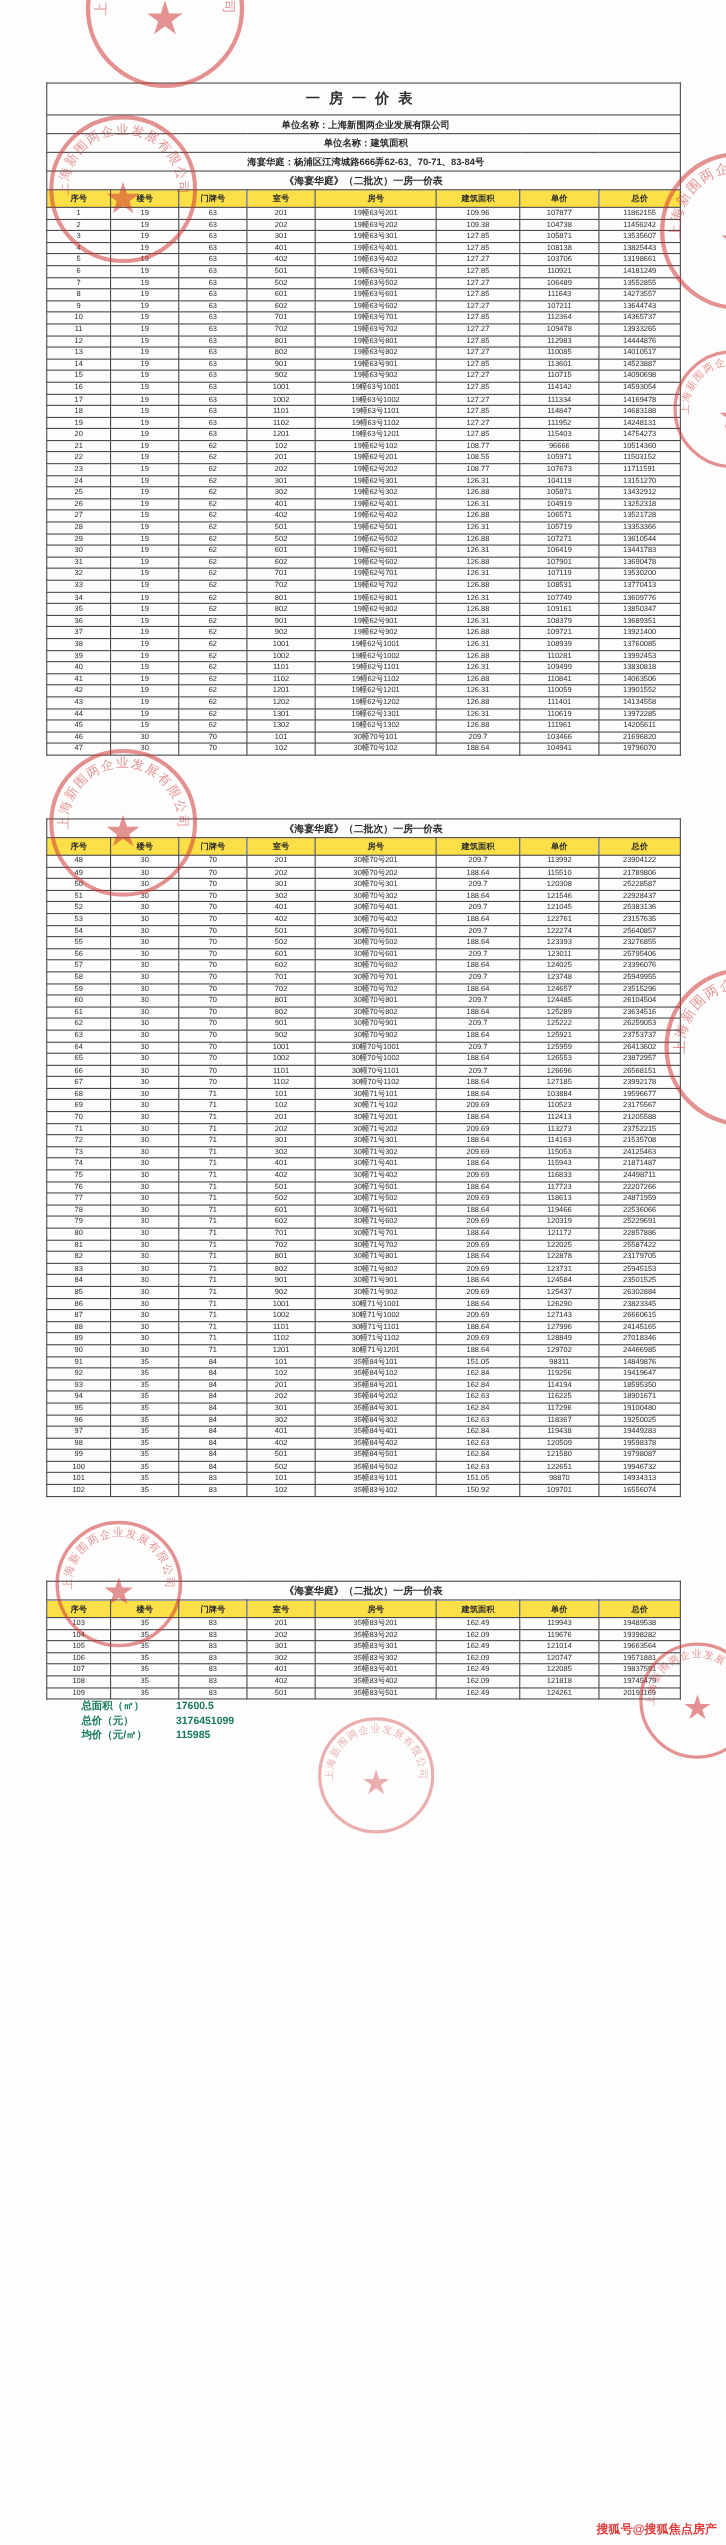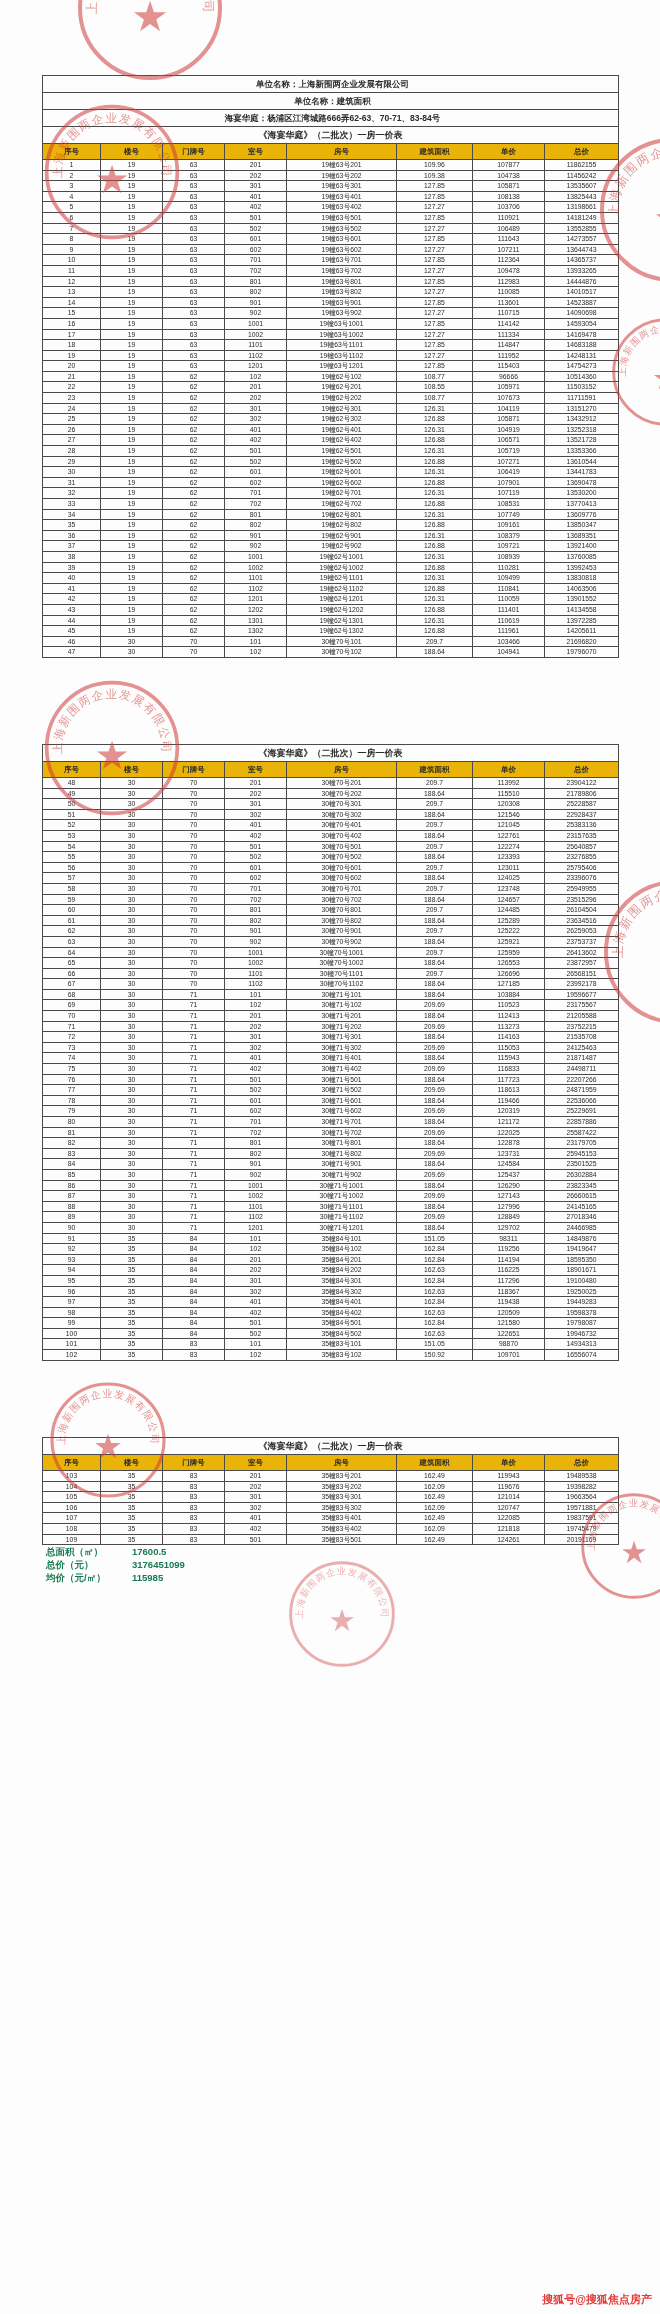--- a/index.html
+++ b/index.html
@@ -10,44 +10,47 @@
   }
   .block{position:absolute;left:42px;width:576px;}
   table{border-collapse:collapse;width:576px;table-layout:fixed;}
   td,th{
     border:1px solid #4a4a4a;font-size:6.8px;line-height:9.6px;height:9.6px;
     text-align:center;padding:0 1px;white-space:nowrap;overflow:hidden;color:#2b2b2b;
   }
   .title-cell{font-size:13px;font-weight:bold;height:28px;line-height:28px;letter-spacing:8px;}
   .info-cell{font-size:8.5px;font-weight:600;height:16px;line-height:16px;text-align:center;padding-left:5px;}
   .subtitle-cell{font-size:9px;font-weight:bold;height:16px;line-height:16px;font-family:Liberation Serif, serif;}
-  tr.cols th{font-size:7.5px;font-weight:bold;height:15px;line-height:15px;background:#eab308;}
+  tr.cols th{font-size:7.5px;font-weight:bold;height:15px;line-height:15px;background:#fde047;}
   .summary{position:absolute;left:46px;top:1545px;color:#157a52;font-weight:bold;font-size:9.5px;}
   .sum-line{height:13px;line-height:13px;}
-  .sum-line .lab{display:inline-block;min-width:86px;}
+  .sum-line .lab{display:inline-block;min-width:86px;margin-left:28px;}
   .note{position:absolute;right:8px;top:2292px;color:#e23b3b;font-size:11px;font-weight:bold;}
   .stamp{position:absolute;color:#cf3a3a;opacity:.55;pointer-events:none;}
   .stamp svg{display:block;}
 </style>
 </head>
 <body>
 
 <div class="block" style="top:75px;">
   <table>
     <colgroup>
       <col style="width:58px">
         <col style="width:62px">
         <col style="width:62px">
         <col style="width:62px">
       <col style="width:110px">
         <col style="width:76px">
         <col style="width:72px">
         <col style="width:74px">
     </colgroup>
     <thead>
+      <tr>
+          <td colspan="8" class="title-cell">一房一价表</td>
+        </tr>
       <tr>
           <td colspan="8" class="info-cell"><span>单位名称：</span><span>上海新围两企业发展有限公司</span></td>
         </tr>
       <tr>
           <td colspan="8" class="info-cell"><span>单位名称：</span><span>建筑面积</span></td>
         </tr>
       <tr>
           <td colspan="8" class="info-cell"><span>海宴华庭：</span><span>杨浦区江湾城路666弄62-63、70-71、83-84号</span></td>
         </tr>
       <tr>

